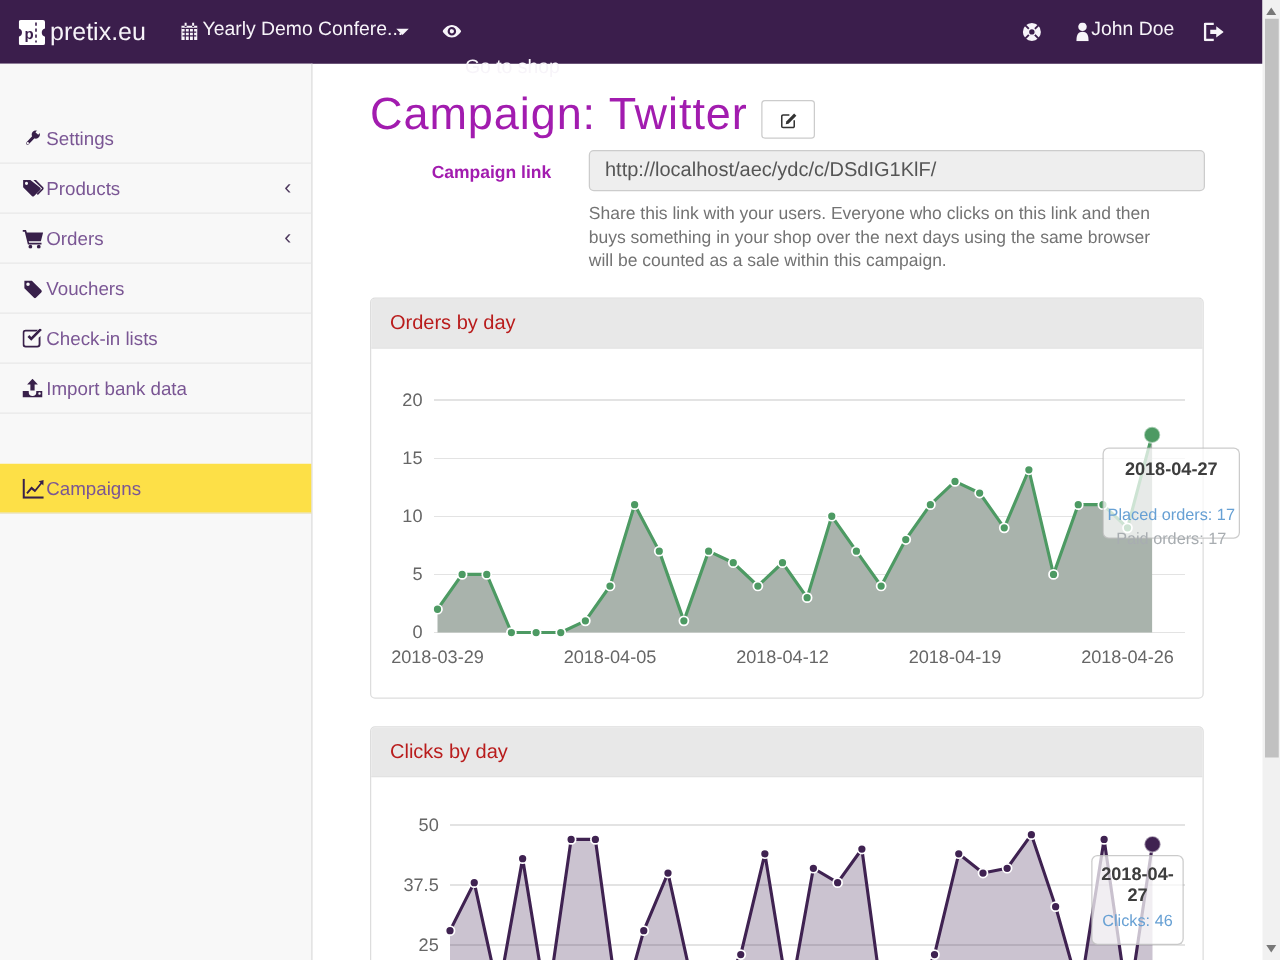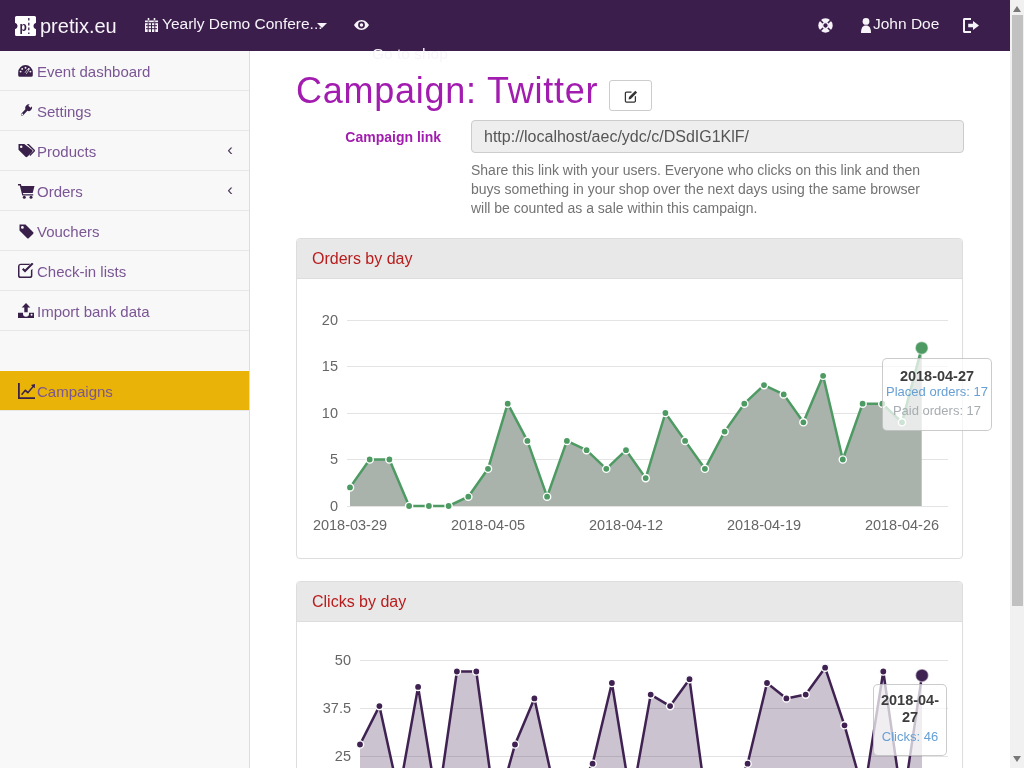--- a/index.html
+++ b/index.html
@@ -82,36 +82,20 @@
     <path fill="#f7f4f9" d="M5 7.4 C1.7 7.4 0 9.8 0 15 h10 C10 9.8 8.3 7.4 5 7.4 Z"></path>
   </svg>
   <div class="it" style="left:873px;top:15px;">John Doe</div>
   <svg class="abs" style="left:963px;top:18px" width="16" height="15" viewBox="0 0 16 15">
     <path fill="#f7f4f9" d="M1.5 0 H8 V2 H2 V13 H8 V15 H1.5 A1.4 1.4 0 0 1 0 13.6 V1.4 A1.4 1.4 0 0 1 1.5 0 Z"></path>
     <path fill="#f7f4f9" d="M10 3 L16 7.5 L10 12 V9.2 H5.2 V5.8 H10 Z"></path>
   </svg>
 </div>
 
 <div id="side" class="abs">
-  <div class="srow" style="top:0">
-    <svg width="15" height="12" viewBox="0 0 15 12" style="top:14px">
-      <path fill="currentColor" d="M7.5 0 A7.3 7.3 0 0 0 0.2 7.3 V10.2 A1.6 1.6 0 0 0 1.8 11.8 H13.2 A1.6 1.6 0 0 0 14.8 10.2 V7.3 A7.3 7.3 0 0 0 7.5 0 Z"></path>
-      <g fill="#f8f8f8">
-            <circle cx="2.6" cy="6.6" r="0.95"></circle>
-            <circle cx="4.2" cy="3.9" r="0.95"></circle>
-            <circle cx="7.5" cy="2.7" r="0.95"></circle>
-            <circle cx="10.8" cy="3.9" r="0.95"></circle>
-            <circle cx="12.4" cy="6.6" r="0.95"></circle>
-          </g>
-      <path stroke="#f8f8f8" stroke-width="2.1" d="M6.5 9.7 L10.3 4.7" fill="none"></path>
-      <path stroke="currentColor" stroke-width="1.1" d="M6.6 9.5 L10.1 4.9" fill="none"></path>
-      <circle cx="6.8" cy="9.2" r="1.35" fill="currentColor"></circle>
-    </svg>
-    <span class="lbl">Event dashboard</span>
-  </div>
   <div class="srow" style="top:40px">
     <svg width="16" height="16" viewBox="0 0 16 16">
       <g transform="rotate(43 7.5 8)">
         <circle cx="7.5" cy="3.4" r="3.3" fill="currentColor"></circle>
         <rect x="6" y="-1.4" width="3" height="3.6" fill="#f8f8f8"></rect>
         <rect x="6.3" y="5" width="2.4" height="9.2" rx="1.2" fill="currentColor"></rect>
         <circle cx="7.5" cy="12.8" r="0.95" fill="#f8f8f8"></circle>
       </g>
     </svg>
     <span class="lbl">Settings</span>
@@ -146,21 +130,21 @@
         </svg>
     <span class="lbl">Check-in lists</span>
   </div>
   <div class="srow" style="top:240px">
     <svg width="16" height="15" viewBox="0 0 16 15">
           <path fill="currentColor" d="M8 0 L12.3 4.6 H9.7 V9.3 H6.3 V4.6 H3.7 Z"></path>
           <path fill="currentColor" d="M0 9.7 h5 v1 a3 3 0 0 0 6 0 v-1 h5 V15 H0 Z M12.6 11.8 a1 1 0 1 0 2 0 1 1 0 0 0-2 0 Z" fill-rule="evenodd"></path>
         </svg>
     <span class="lbl">Import bank data</span>
   </div>
-  <div class="srow" style="top:320px; background:#eab308;">
+  <div class="srow" style="top:320px; background:#fde047;">
     <svg width="17" height="16" viewBox="0 0 17 16">
           <path fill="currentColor" d="M0 0 h1.8 v14.2 H17 V16 H0 Z"></path>
           <path fill="currentColor" d="M3 11.2 l4.2-5 2.8 2.3 4.4-5.3 -1.5-1.2 4.1-1 -.2 4.3 -1.4-1.1 -5.4 6.6 -2.8-2.3 -3 3.7 Z"></path>
         </svg>
     <span class="lbl">Campaigns</span>
   </div>
 </div>
 
 <div class="abs h1">Campaign: Twitter</div>
 <div id="editbtn" class="abs">
@@ -226,21 +210,21 @@
       <circle cx="507.4" cy="144.3" r="3.6" class="gd"></circle>
       <circle cx="527.1" cy="97.8" r="3.6" class="gd"></circle>
       <circle cx="546.8" cy="181.5" r="3.6" class="gd"></circle>
       <circle cx="566.6" cy="125.7" r="3.6" class="gd"></circle>
       <circle cx="586.3" cy="125.7" r="3.6" class="gd"></circle>
       <circle cx="606.0" cy="144.3" r="3.6" class="gd"></circle>
   <circle cx="625.7" cy="69.9" r="6.5" fill="#4d9a63" stroke="rgba(255,255,255,0.5)" stroke-width="1.5"></circle>
 </svg>
 <div class="tip abs" style="left:882px;top:358px;width:110px;height:73px;">
   <div class="t" style="margin-top:9px">2018-04-27</div>
-  <div class="b" style="margin-top:0">Placed orders: 17</div>
+  <div class="b" style="margin-top:20px">Placed orders: 17</div>
   <div class="g" style="margin-top:4px">Paid orders: 17</div>
 </div>
 
 <div id="p2" class="abs panel">
       <div class="phead">Clicks by day</div>
     </div>
 <svg class="abs" style="left:296px;top:621px" width="667" height="147" viewBox="0 0 667 147">
   <g class="grid">
     <line x1="64" y1="39" x2="652" y2="39"></line>
         <line x1="64" y1="87" x2="652" y2="87"></line>

